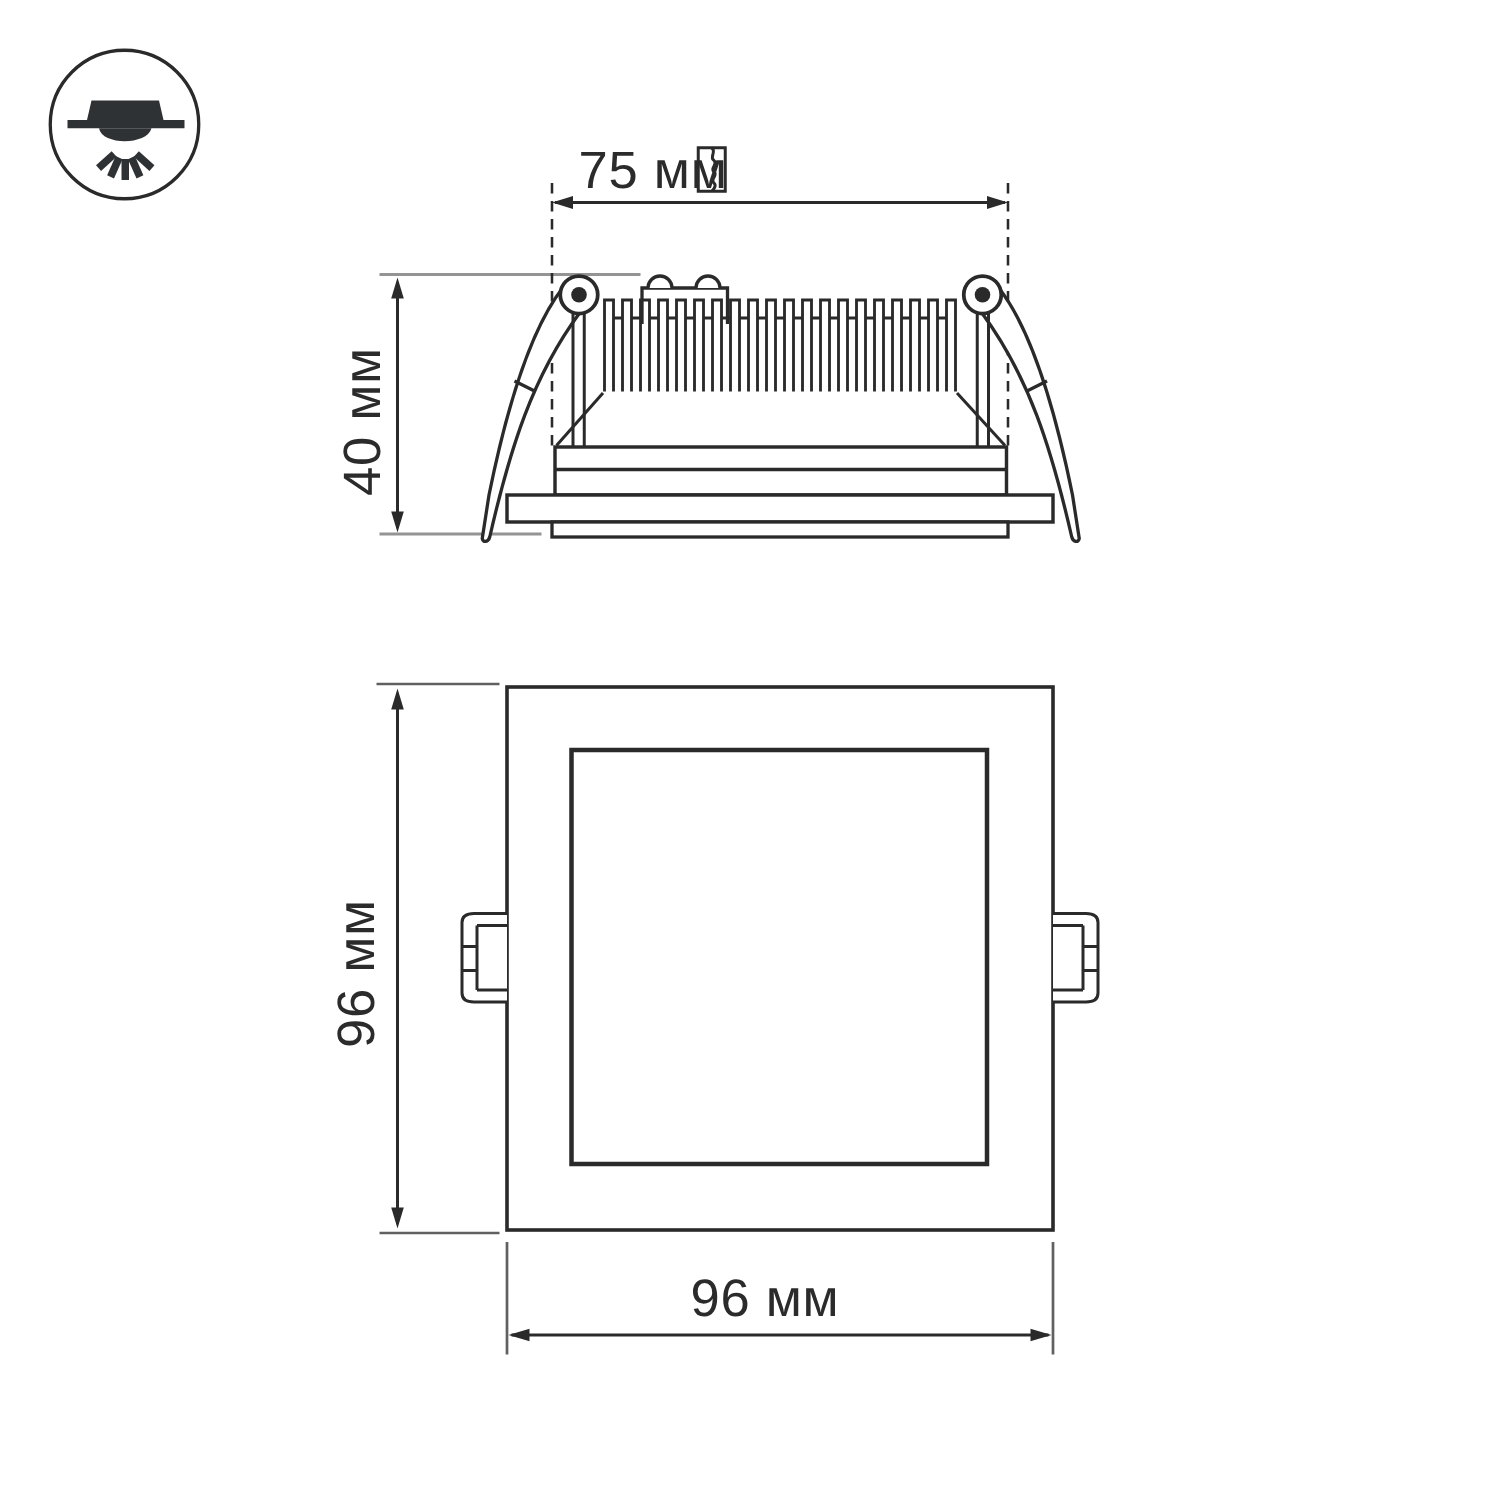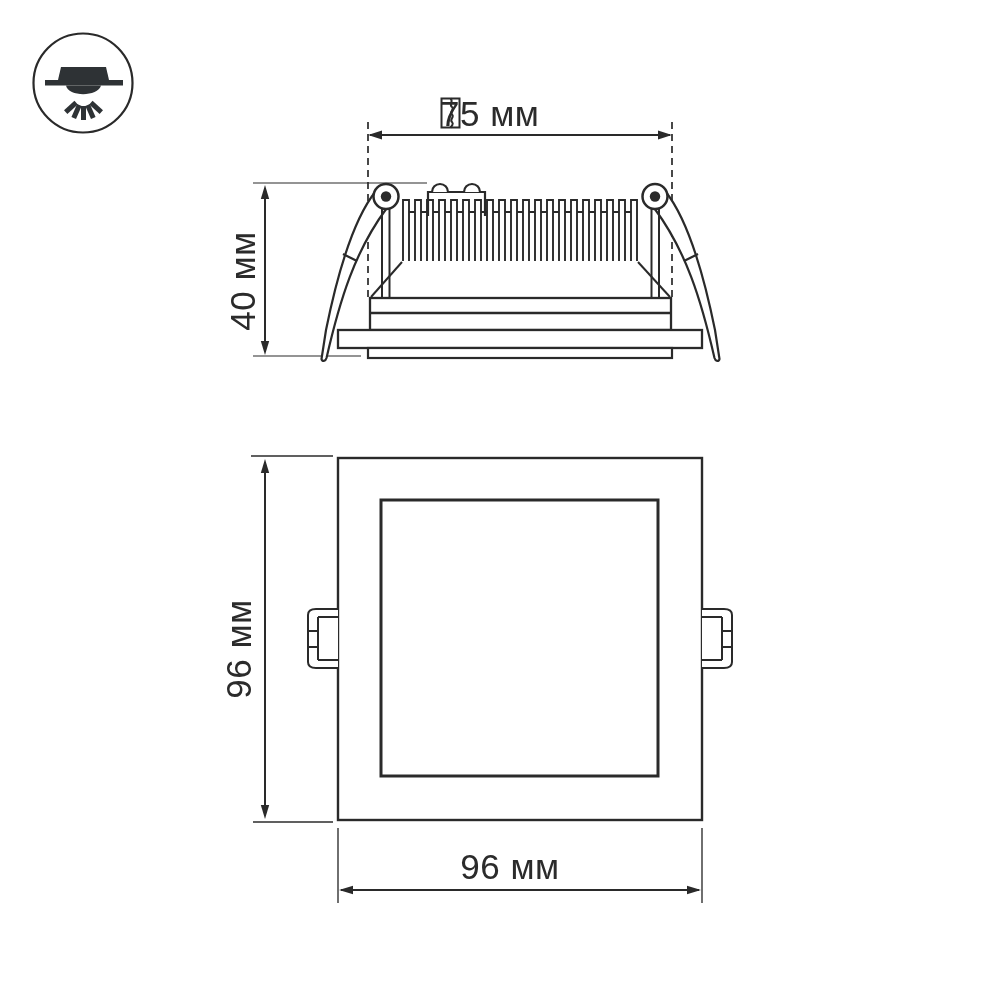--- a/index.html
+++ b/index.html
@@ -14,22 +14,22 @@
     position:absolute;
     font-size:35px;
     color:#2b2b2b;
     letter-spacing:.5px;
     white-space:nowrap;
     line-height:1;
   }
   .rot{transform:translate(-50%,-50%) rotate(-90deg);}
   .ctr{transform:translate(-50%,-50%);}
   #cutout-dim-group{
-    position:absolute;left:440px;top:94px;height:38px;
-    display:flex;align-items:center;gap:13px;
+    position:absolute;left:464px;top:94px;height:38px;
+    display:flex;align-items:center;gap:13px;justify-content:flex-end;
   }
   svg{display:block;}
 </style>
 </head>
 <body>
 
 <svg id="stage" viewBox="0 0 1000 1000" fill="none" stroke-linecap="butt">
 
   <g>
 

